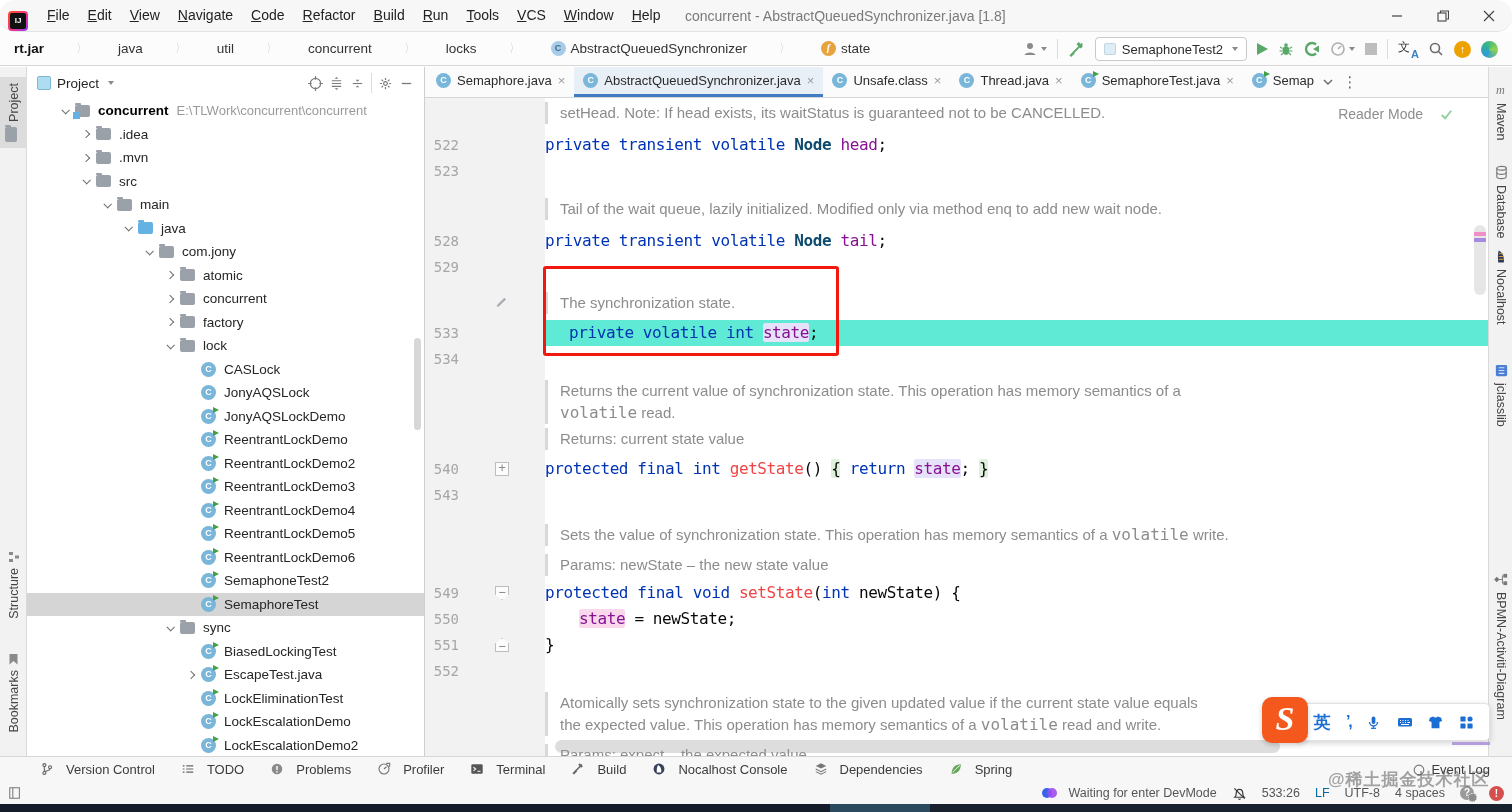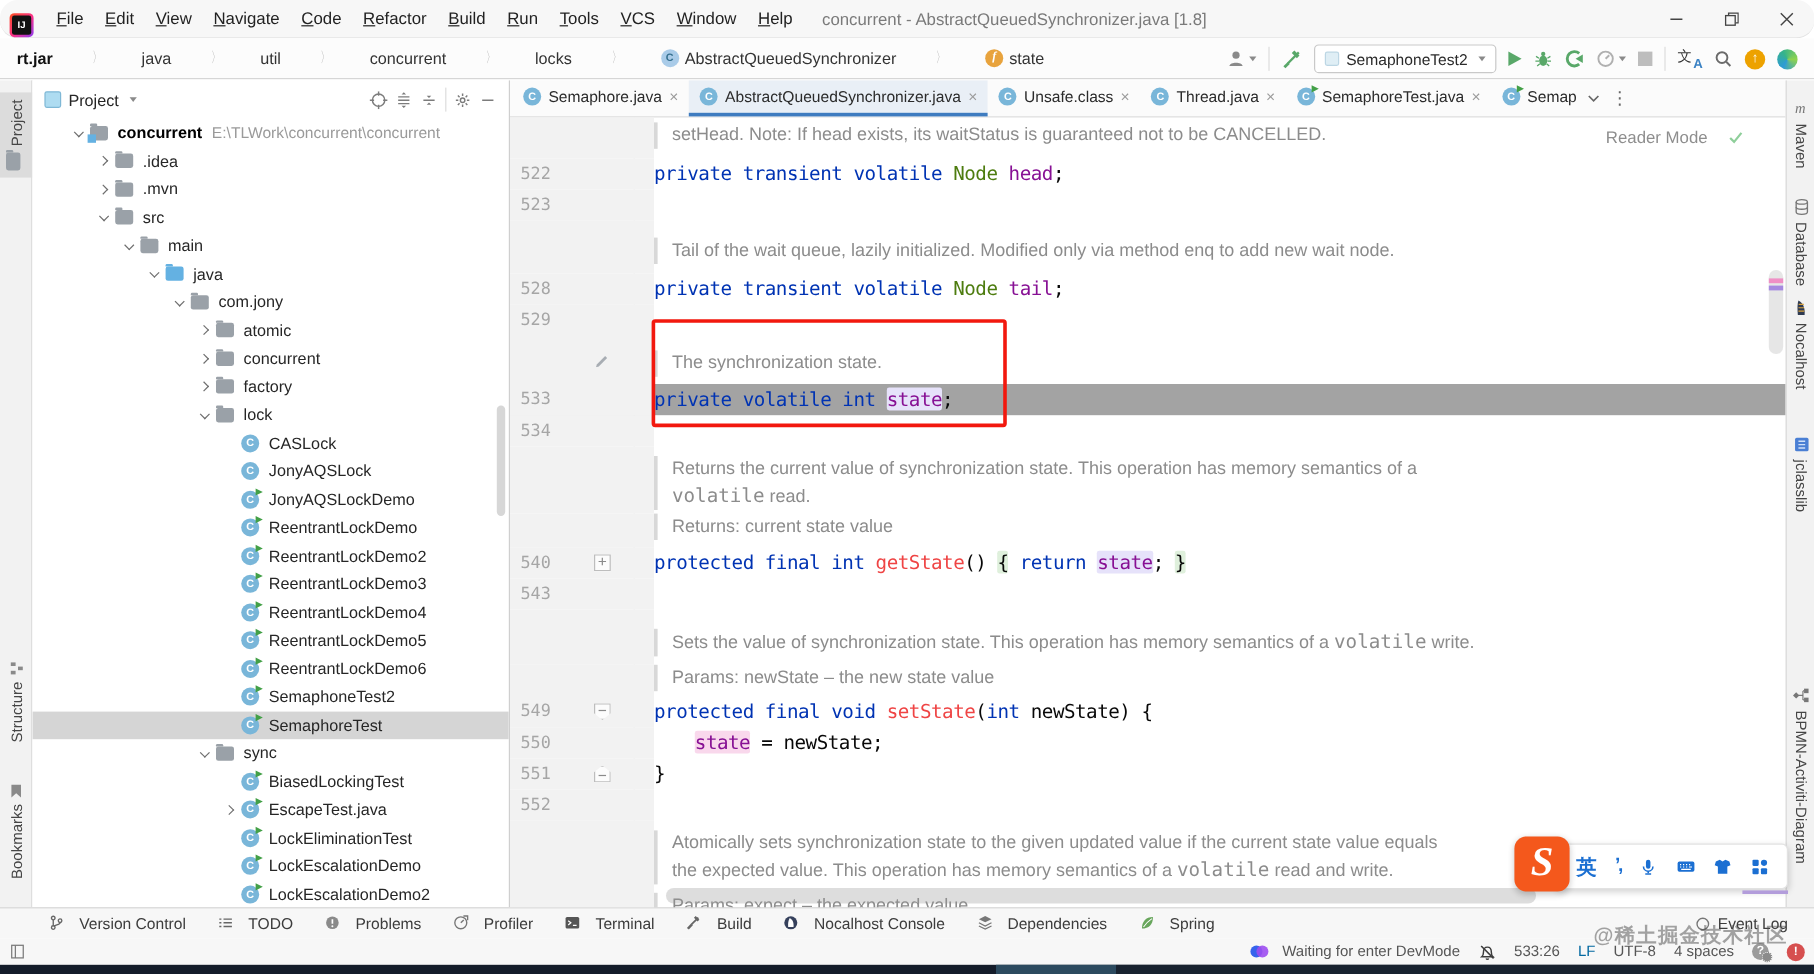--- a/index.html
+++ b/index.html
@@ -79,34 +79,34 @@
   .etab.active{background:#e9eff6;border-bottom-color:#3f7cc0;}
   .etab.clipped{max-width:74px;overflow:hidden;}
   .tab-close{color:#9b9b9b;font-size:13px;line-height:1;}
   .tabbar-btn{display:flex;align-items:center;justify-content:center;width:22px;color:#666;}
 
   #editor{flex:1;position:relative;overflow:hidden;background:#fff;}
   #rows{position:relative;z-index:1;}
   #gutline{position:absolute;left:103px;top:0;bottom:0;width:1px;background:#e9e9e9;z-index:0;}
   .erow{display:flex;min-height:26px;height:26px;position:relative;}
   .erow.doc{height:auto;}
-  .erow.current{background:#a3a3a3;}
+  .erow.current{background:#5eead4;gap:24px;}
   .gut{flex:0 0 120px;background:#f2f2f2;display:flex;align-items:center;z-index:2;}
   .lnum{width:34px;text-align:right;font:14px "DejaVu Sans Mono",monospace;color:#a6a6a6;display:inline-block;}
   .gutmark{margin-left:36px;width:14px;height:14px;position:relative;display:inline-block;}
   .gutmark.plus,.gutmark.down,.gutmark.up{background:#fcfcfc;box-shadow:inset 0 0 0 1px #bdbdbd;color:#8a8a8a;font:12px/13px "DejaVu Sans Mono",monospace;text-align:center;}
   .gutmark.plus::before{content:"+";}
   .gutmark.down{clip-path:polygon(0 0,100% 0,100% 60%,50% 100%,0 60%);}
   .gutmark.down::before{content:"−";}
   .gutmark.up{clip-path:polygon(0 40%,50% 0,100% 40%,100% 100%,0 100%);}
   .gutmark.up::before{content:"−";position:relative;top:2px;}
   .ebody{flex:1;display:flex;align-items:center;min-width:0;}
   .codetxt{font:16px/26px "DejaVu Sans Mono",monospace;white-space:pre;letter-spacing:-.4px;}
   .tk-k{color:#0033b3;}
-  .tk-t{color:#4d7c0f;font-weight:400;}
+  .tk-t{color:#0c4a6e;font-weight:700;}
   .tk-f{color:#871094;}
   .tk-m{color:#ef4444;}
   .tk-p{color:#080808;}
   .hl-lav{background:#e6e2fa;border-radius:2px;}
   .hl-pink{background:#f9d8ec;border-radius:2px;}
   .hl-grn{background:#dff0dc;border-radius:2px;}
   .docbody{align-items:flex-start;display:flex;}
   .docwrap{display:flex;}
   .docbar{width:3px;background:#d8d8d8;margin-right:12px;align-self:stretch;}
   .docline{display:block;font-size:15px;line-height:22px;color:#8c8c8c;white-space:pre;}

